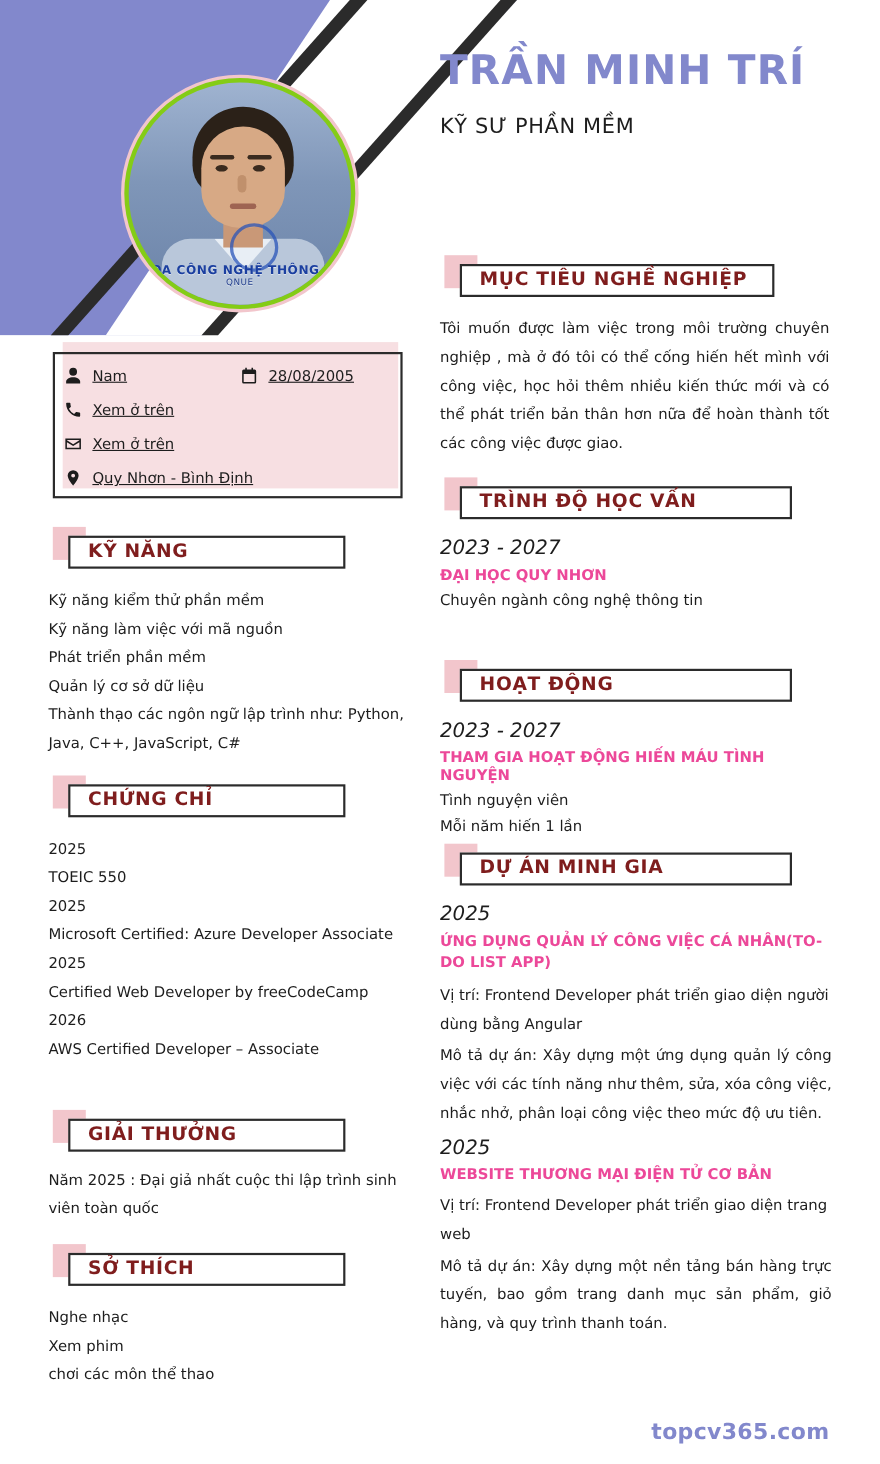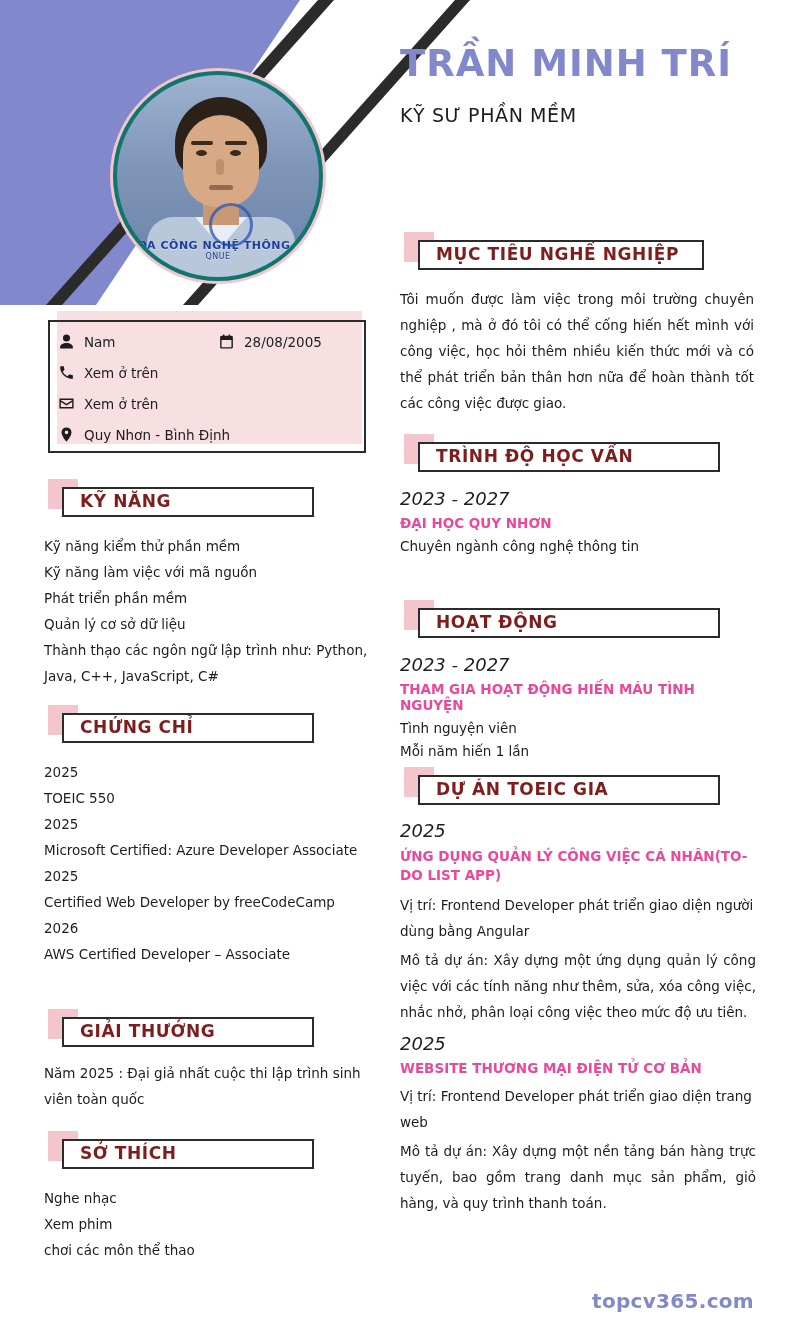--- a/index.html
+++ b/index.html
@@ -23,21 +23,21 @@
   }
   .hdr-stripe-a {
     position:absolute; left:0; top:0; width:470px; height:305px; z-index:2;
     pointer-events:none;
   }
 
   
   .photo-wrap {
     position:absolute; left:110px; top:68px; width:216px; height:216px;
     border-radius:50%;
-    background:#0f766e;
+    background:#84cc16;
     border:3px solid #f2c6cc;
     overflow:hidden;
     z-index:5;
   }
   .photo-inner {
     position:absolute; inset:4px; border-radius:50%;
     background: linear-gradient(180deg,#9fb3d0 0%, #7f96b8 45%, #6b83a8 100%);
     overflow:hidden;
   }
   
@@ -97,21 +97,21 @@
   .contact-card {
     position:absolute; left:48px; top:320px; width:318px; height:133px;
     border:2px solid #2b2b2b; background:transparent;
     z-index:4;
   }
   .contact-grid {
     position:absolute; left:58px; top:326px; width:310px; height:124px;
     z-index:5; font-size:13.5px; color:#1d1d1d;
   }
   .c-row { display:flex; align-items:center; height:31px; }
-  .c-item { display:flex; align-items:flex-end; gap:9px; }
+  .c-item { display:flex; align-items:flex-end; gap:9px;text-decoration:underline; }
   .c-item.left { width:160px; }
   .c-ico { width:17px; height:17px; flex:0 0 17px; color:#1d1d1d; }
   .c-ico svg { display:block; width:17px; height:17px; fill:#1d1d1d; }
 
   
   .sec {
     position:absolute;
     height:30px;
   }
   .sec .tab2 {
@@ -302,21 +302,21 @@
 <div style="position:absolute; left:400px; top:654px; width:360px;">
   <div class="date-it">2023 - 2027</div>
   <div class="bold-line" style="margin-top:6px;">THAM GIA HOẠT ĐỘNG HIẾN MÁU TÌNH NGUYỆN</div>
   <div class="plain-line" style="margin-top:7px;">Tình nguyện viên</div>
   <div class="plain-line" style="margin-top:7px;">Mỗi năm hiến 1 lần</div>
 </div>
 
 <div class="sec" style="left:404px; top:775px; width:316px;">
   <div class="tab2"></div>
   <div class="box" style="width:302px;"></div>
-  <div class="ttl">DỰ ÁN TOEIC GIA</div>
+  <div class="ttl">DỰ ÁN MINH GIA</div>
 </div>
 
 <div style="position:absolute; left:400px; top:820px; width:356px;">
   <div class="date-it">2025</div>
   <div class="bold-line" style="margin-top:6px; line-height:19px;">ỨNG DỤNG QUẢN LÝ CÔNG VIỆC CÁ NHÂN(TO-DO LIST APP)</div>
   <div class="plain-line" style="margin-top:7px; line-height:26px;">Vị trí: Frontend Developer phát triển giao diện người dùng bằng Angular</div>
   <div class="plain-line" style="margin-top:3px; line-height:26px; text-align:justify;">Mô tả dự án: Xây dựng một ứng dụng quản lý công việc với các tính năng như thêm, sửa, xóa công việc, nhắc nhở, phân loại công việc theo mức độ ưu tiên.</div>
 </div>
 
 <div style="position:absolute; left:400px; top:1033px; width:356px;">

